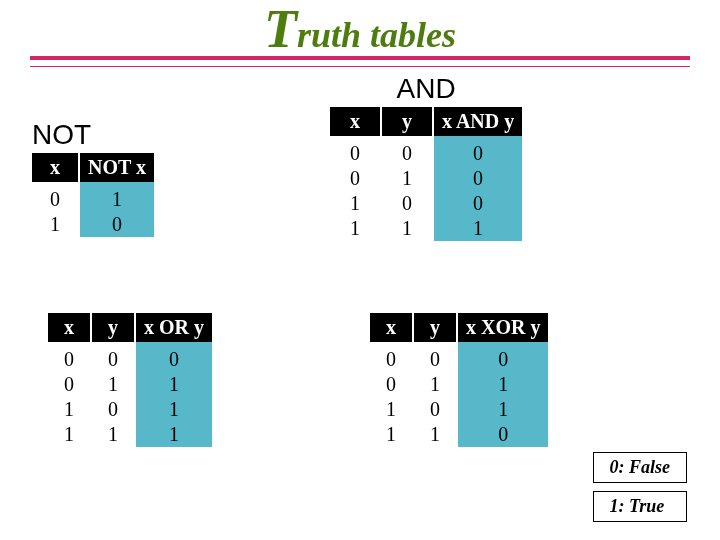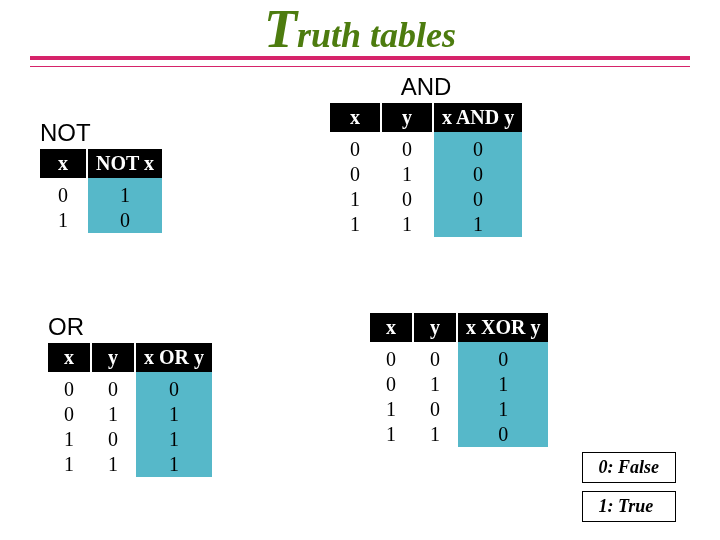--- a/index.html
+++ b/index.html
@@ -44,21 +44,21 @@
   .content {
     position: relative;
     padding: 4px 30px 0 30px;
   }
 
   .tt {
     position: absolute;
   }
   .tt-label {
     font-weight: normal;
-    font-size: 24px;
+    font-size: 28px;
     font-family: Arial, sans-serif;
     margin-bottom: 2px;
   }
 
   table.truth {
     border-collapse: collapse;
     font-family: 'Times New Roman', serif;
   }
   table.truth th {
     background: #000;
@@ -78,37 +78,37 @@
     border-right: 2px solid #fff;
   }
   table.truth td:last-child { border-right: none; }
   table.truth td.resultcol {
     background: #56b8c9;
   }
   table.truth tr.datapad td { padding-top: 6px; }
 
   
   #tbl-and { left: 330px; top: 0px; }
-  #tbl-not { left: 40px; top: 46px; }
+  #tbl-not { left: 32px; top: 46px; }
   #tbl-or  { left: 48px; top: 240px; }
   #tbl-xor { left: 370px; top: 240px; }
 
   #tbl-not table.truth th, #tbl-not table.truth td { padding-left: 18px; padding-right: 18px; }
   #tbl-and table.truth th, #tbl-and table.truth td { padding-left: 20px; padding-right: 20px; }
   #tbl-or table.truth th,  #tbl-or table.truth td  { padding-left: 16px; padding-right: 16px; }
   #tbl-xor table.truth th, #tbl-xor table.truth td { padding-left: 16px; padding-right: 16px; }
 
   #tbl-not table.truth th:last-child,
   #tbl-and table.truth th:last-child,
   #tbl-or table.truth th:last-child,
   #tbl-xor table.truth th:last-child { padding-left: 8px; padding-right: 8px; }
 
   .legend {
     position: absolute;
-    right: 44px;
+    right: 33px;
     bottom: 18px;
   }
   .legend div {
     border: 1px solid #000;
     padding: 4px 16px;
     font-family: Georgia, serif;
     font-style: italic;
     font-weight: bold;
     font-size: 18px;
     margin-top: 8px;
@@ -176,21 +176,20 @@
       </tr>
       <tr>
         <td>1</td>
         <td class="resultcol">0</td>
       </tr>
     </tbody>
       </table>
   </div>
 
   <div class="tt" id="tbl-or">
-    <div class="tt-label">OR</div>
     <table class="truth">
       <tbody>
           <tr>
         <th>x</th>
         <th>y</th>
         <th>x  OR  y</th>
       </tr>
       <tr class="datapad">
         <td>0</td>
         <td>0</td>

